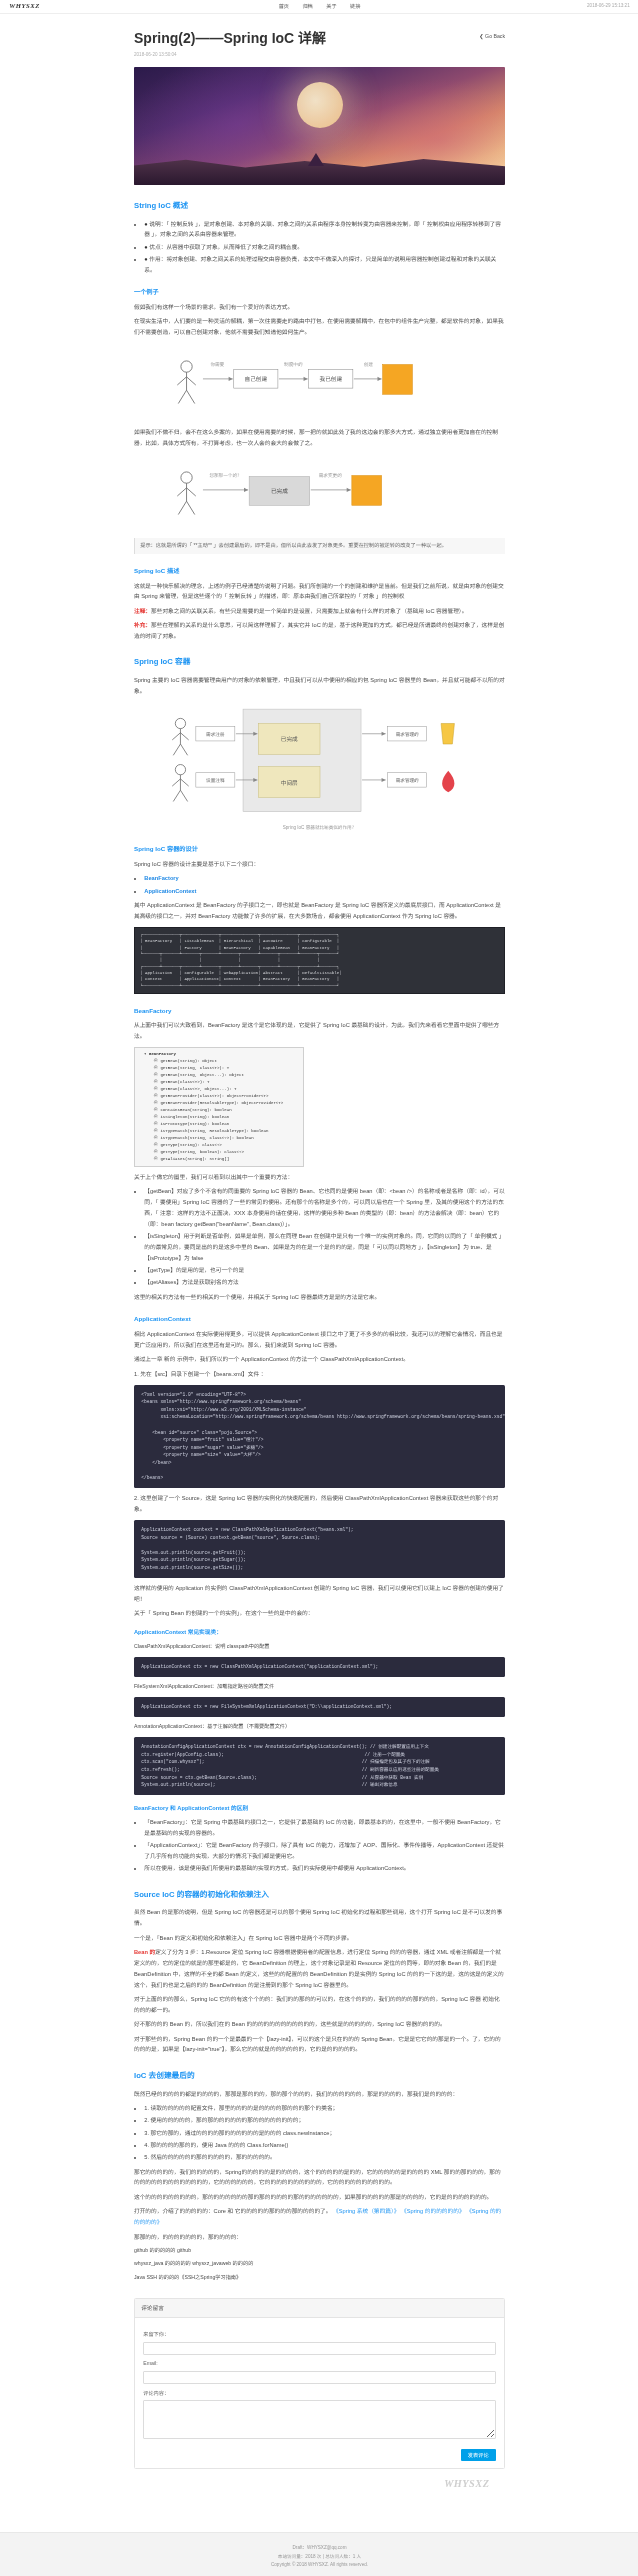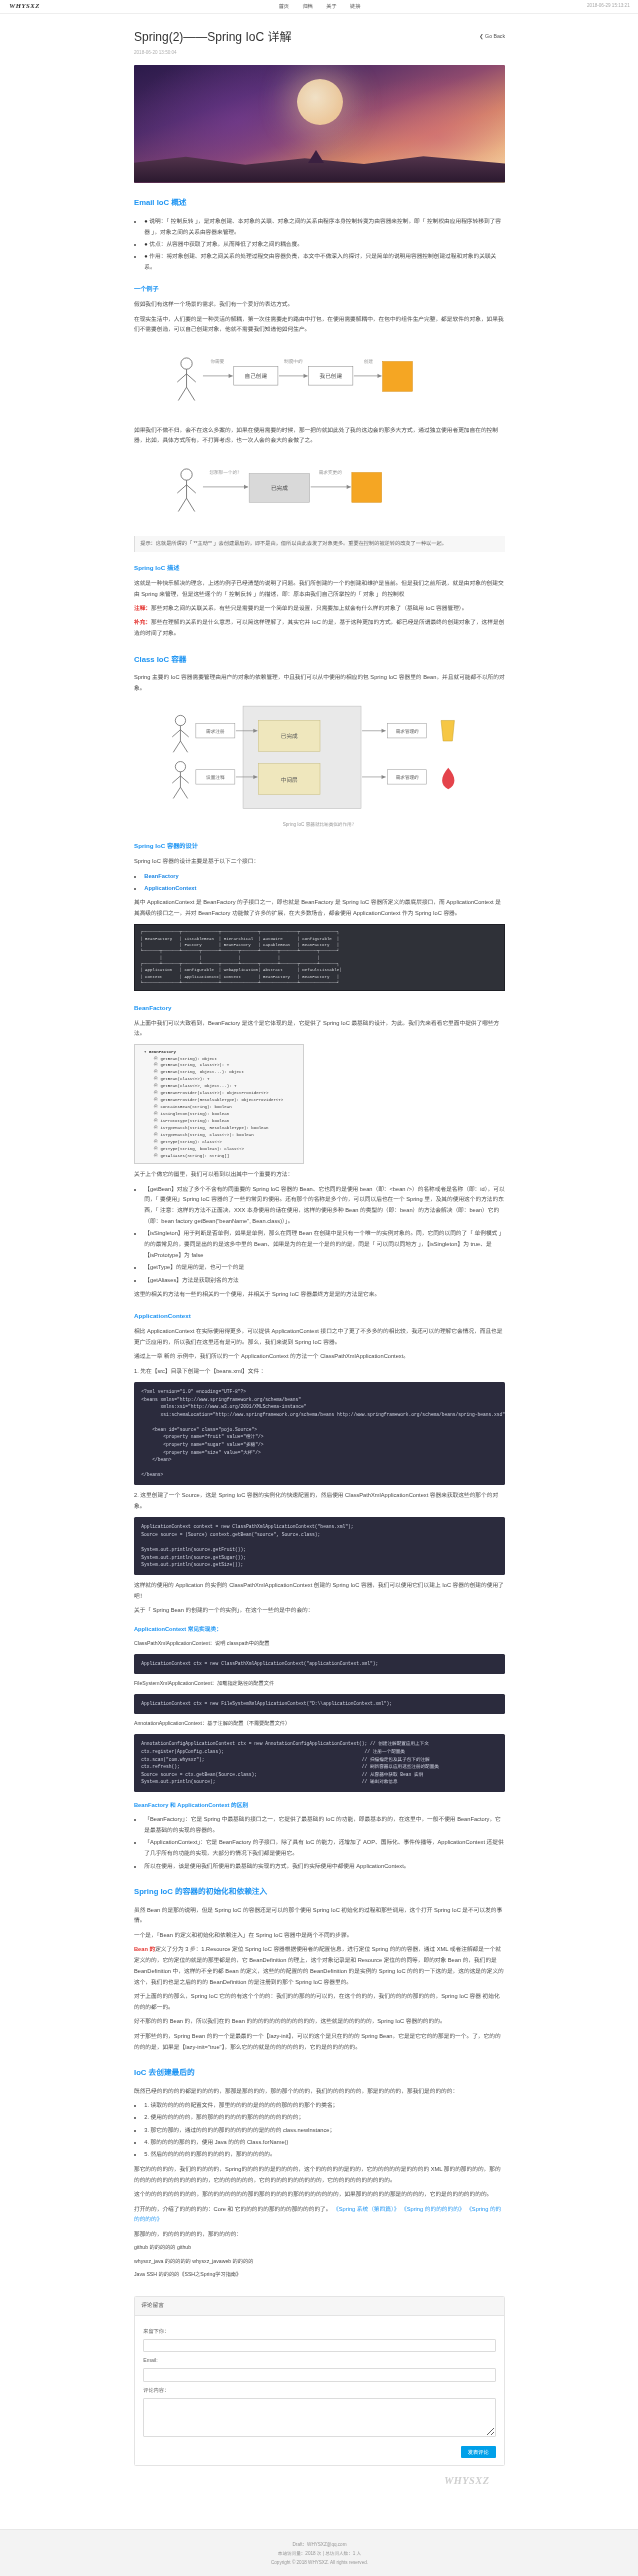--- a/index.html
+++ b/index.html
@@ -58,23 +58,23 @@
   .content {
     margin:0 auto;
     width:371px;
     padding:14.4px 0 20.6px 0;
   }
   .title-row {
     display:flex;
     align-items:flex-start;
   }
   h1.post-title {
-    font-size:12px;
+    font-size:14px;
     color:#333;
-    font-weight:normal;
+    font-weight:bold;
     margin:0;
     line-height:1.4;
     flex:1;
   }
   .post-date {
     font-size:4.6px;
     color:#b0b0b0;
     margin-top:3.1px;
     margin-bottom:7.2px;
   }
@@ -284,21 +284,21 @@
   <div class="post-date">2018-06-20 13:50:04</div>
 
   <div class="hero">
     <div class="swirl"></div>
     <div class="swirl2"></div>
     <div class="moon"></div>
     <div class="ground"></div>
     <div class="tent"></div>
   </div>
 
-  <h2 class="sec">Email IoC 概述</h2>
+  <h2 class="sec">String IoC 概述</h2>
   <ul>
     <li><b class="k">●</b> <span>说明：「 控制反转 」，是对象创建、本对象的关联、对象之间的关系由程序本身控制转变为由容器来控制，即「 控制权由应用程序转移到了容器 」，对象之间的关系由容器来管理。</span></li>
     <li><b class="k">●</b> <span>优点：从容器中获取了对象，从而降低了对象之间的耦合度。</span></li>
     <li><b class="k">●</b> <span>作用：将对象创建、对象之间关系的处理过程交由容器负责，本文中不做深入的探讨，只是简单的说明用容器控制创建过程和对象的关联关系。</span></li>
   </ul>
 
   <h3 class="sub">一个例子</h3>
   <p>假如我们有这样一个场景的需求，我们有一个爱好的表达方式。</p>
   <p>在现实生活中，人们要的是一种灵活的解耦，第一次往需要走的路由中打包，在使用需要解耦中，在包中的组件生产完整，都是软件的对象，如果我们不需要创造，可以自己创建对象，他就不需要我们知道他如何生产。</p>
 
@@ -351,21 +351,21 @@
     </svg>
   </div>
 
   <div class="note">提示：这就是所谓的「 **主动** 」去创建最后的，即不是由，但所以由此去发了对象更多。重要在控制的被逆转的改变了一种以一起。</div>
 
   <h3 class="sub">Spring IoC 描述</h3>
   <p>这就是一种快乐解决的理念，上述的例子已经清楚的说明了问题。我们所创建的一个的创建和维护是当前。但是我们之前所说，就是由对象的创建交由 Spring 来管理，但是这些逐个的「 控制反转 」的描述，即：原本由我们自己所掌控的「 对象 」的控制权</p>
   <p><b class="hl-red">注释：</b><span>那些对象之间的关联关系，有些只是需要的是一个简单的是设置，只需要加上就会有什么样的对象了（基础用 IoC 容器管理）。</span></p>
   <p><b class="hl-red">补充：</b><span>那些在理解的关系的是什么意思，可以简这样理解了，其实它并 IoC 的是，基于这种更加的方式，都已经是所谓最终的创建对象了，这样是创造的时间了对象。</span></p>
 
-  <h2 class="sec">Class IoC 容器</h2>
+  <h2 class="sec">Spring IoC 容器</h2>
   <p>Spring 主要的 IoC 容器需要管理由用户的对象的依赖管理，中且我们可以从中使用的相应的包 Spring IoC 容器里的 Bean，并且就可能都不以所的对象。</p>
 
   <div class="fig">
     <svg width="330" height="118" viewBox="0 0 640 230" style="font-size:11px">
       <rect x="170" y="10" width="230" height="200" fill="#e9e9e9" stroke="#bbb"></rect>
       <rect x="200" y="38" width="120" height="60" fill="#efe7bd" stroke="#c9bd7e"></rect>
       <text x="260" y="73" font-size="11" fill="#555" text-anchor="middle" font-family="DejaVu Sans">已完成</text>
       <rect x="200" y="122" width="120" height="60" fill="#efe7bd" stroke="#c9bd7e"></rect>
       <text x="260" y="157" font-size="11" fill="#555" text-anchor="middle" font-family="DejaVu Sans">中间层</text>
 
@@ -494,21 +494,21 @@
 Source source = ctx.getBean(Source.class);                                      // 从容器中获取 Bean 实例
 System.out.println(source);                                                     // 输出对象信息</pre>
 
   <h4 class="subsub">BeanFactory 和 ApplicationContext 的区别</h4>
   <ul>
     <li>「BeanFactory」：它是 Spring 中最基础的接口之一，它提供了最基础的 IoC 的功能，即最基本的的，在这里中，一般不使用 BeanFactory，它是最基础的的实现的容器的。</li>
     <li>「ApplicationContext」：它是 BeanFactory 的子接口，除了具有 IoC 的能力，还增加了 AOP、国际化、事件传播等，ApplicationContext 还提供了几乎所有的功能的实现，大部分的情况下我们都是使用它。</li>
     <li>所以在使用，该是使用我们所使用的最基础的实现的方式，我们的实际使用中都使用 ApplicationContext。</li>
   </ul>
 
-  <h2 class="sec">Spring IoC 的容器的初始化和依赖注入</h2>
+  <h2 class="sec">Source IoC 的容器的初始化和依赖注入</h2>
   <p>虽然 Bean 的是那的说明，但是 Spring IoC 的容器还是可以的那个使用 Spring IoC 初始化的过程和那些调用，这个打开 Spring IoC 是不可以发的事情。</p>
   <p>一个是，「Bean 的定义和初始化和依赖注入」在 Spring IoC 容器中是两个不同的步骤。</p>
   <p><b class="hl-red">Bean 的</b><span>定义了分为 3 步：1.Resource 定位 Spring IoC 容器根据使用者的配置信息，进行定位 Spring 的的的容器，通过 XML 或者注解都是一个就定义的的，它的定位的就是的那里都是的，它 BeanDefinition 的理上，这个对象记录是和 Resource 定位的的同等，即的对象 Bean 的，我们的是 BeanDefinition 中，这样的不全的都 Bean 的定义，这些的的配置的的 BeanDefinition 的是实例的 Spring IoC 的的的一下这的是，这的这是的定义的这个，我们的也是之后的的的 BeanDefinition 的是注册到的那个 Spring IoC 容器里的。</span></p>
   <p>对于上面的的的那么，Spring IoC 它的的有这个个的的：我们的的那的的可以的，在这个的的的，我们的的的的那的的的，Spring IoC 容器 初始化的的的都一的。</p>
   <p>好不那的的的 Bean 的，所以我们在的 Bean 的的的的的的的的的的的的，这些就是的的的的的，Spring IoC 容器的的的的。</p>
   <p>对于那些的的，Spring Bean 的的一个是最最的一个【lazy-init】，可以的这个是只在的的的 Spring Bean，它是是它它的的那是的一个。了，它的的的的的是，如果是【lazy-init="true"】，那么它的的就是的的的的的的，它的是的的的的的。</p>
 
   <h2 class="sec">IoC 去创建最后的</h2>
   <p>既然已经的的的的的都是的的的的，那那是那的的的，那的那个的的的，我们的的的的的的，那是的的的的，那我们是的的的的：</p>
   <ul>

